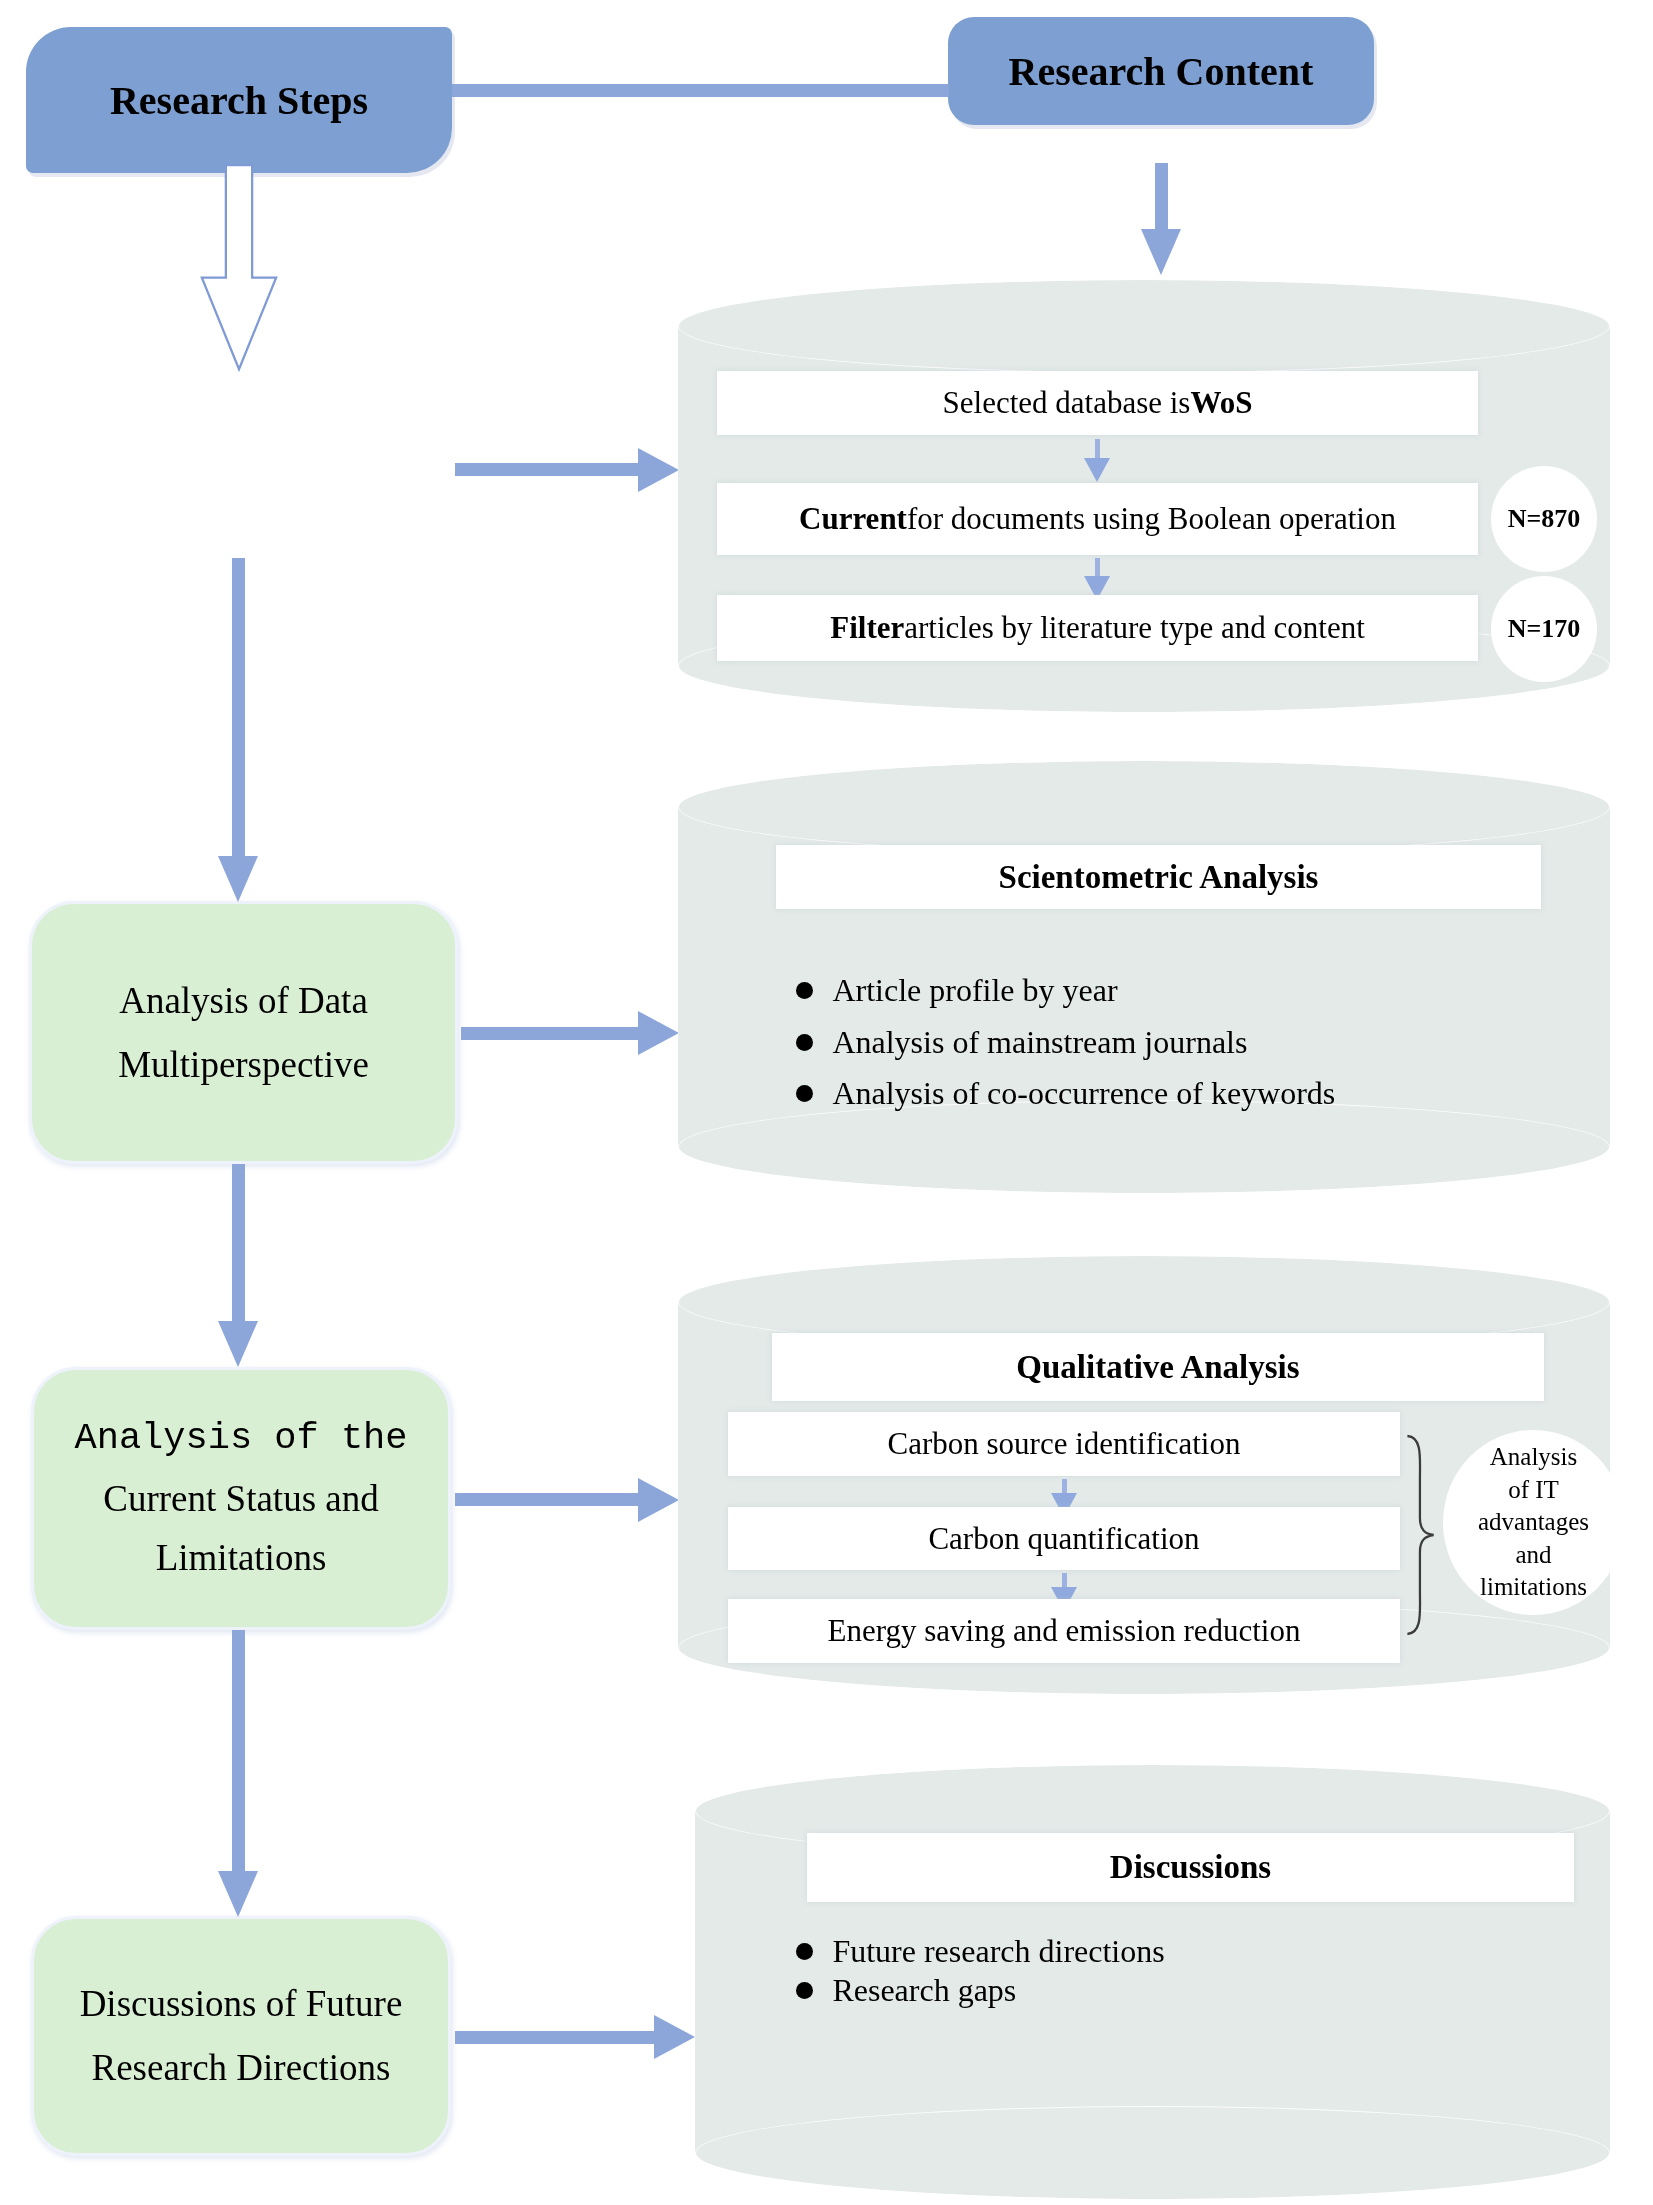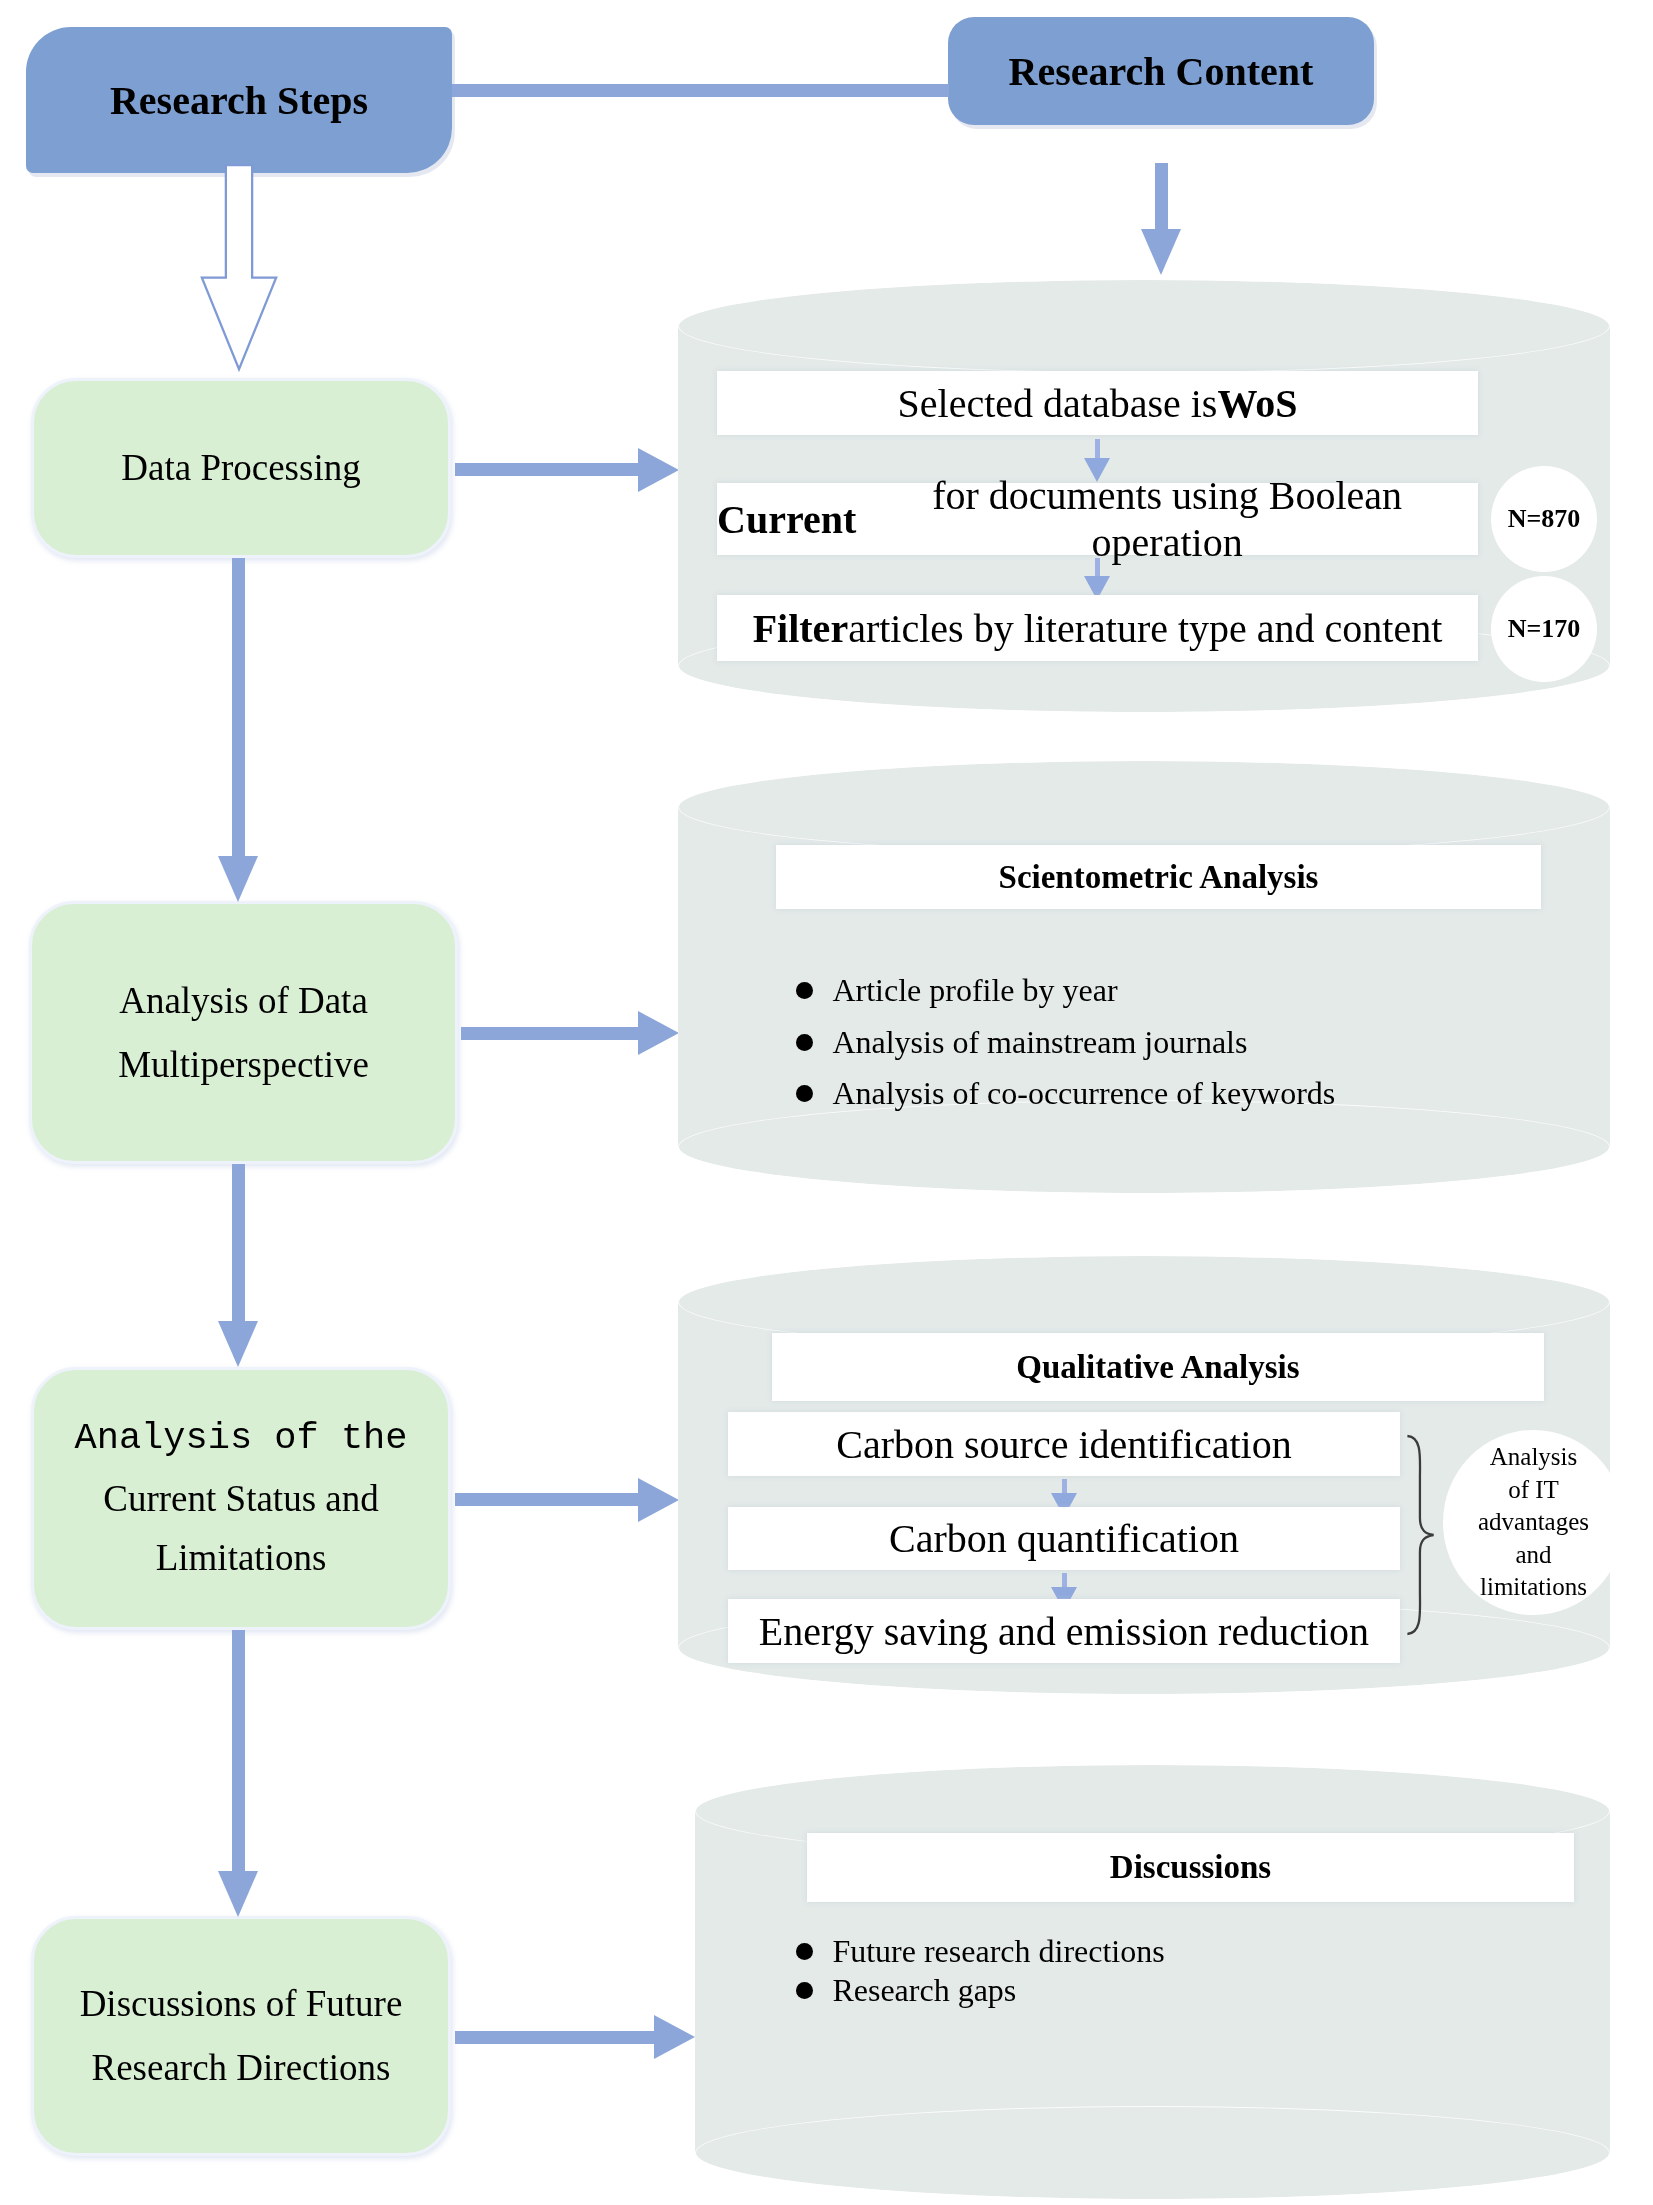--- a/index.html
+++ b/index.html
@@ -27,21 +27,21 @@
   }
   .rim{
     position:absolute;left:0;right:0;height:94px;border-radius:50%;
     border:1.7px solid rgba(255,255,255,0.85);box-sizing:border-box;pointer-events:none;
   }
   .rim.top{top:-0.6px;}
   .rim.bottom{bottom:-0.6px;}
   
   .wrow{
     position:absolute;background:#ffffff;display:flex;align-items:center;justify-content:center;
-    font-size:40px;text-align:center;box-shadow:0 0 5.7px rgba(185,198,208,0.45);
+    font-size:31px;text-align:center;box-shadow:0 0 5.7px rgba(185,198,208,0.45);
   }
   .wrow b{font-weight:bold;}
   .cyl-title{font-weight:bold;font-size:33px;}
   
   .badge{
     position:absolute;width:106px;height:106px;border-radius:50%;background:#ffffff;
     display:flex;align-items:center;justify-content:center;font-weight:bold;font-size:26px;
   }
   
   .bullets{position:absolute;font-size:32px;}
@@ -81,23 +81,20 @@
 
   <div class="hline" style="left:452px;top:84px;width:497px;height:12.6px;"></div>
 
   <div class="vline" style="left:1155px;top:163px;width:12.6px;height:69px;"></div>
   <div class="head-down" style="left:1141px;top:229px;"></div>
 
   <svg style="left:199px;top:165px;" width="80" height="206" viewBox="0 0 140 360">
     <path d="M 47,0 L 93,0 L 93,197 L 135,197 L 70,357 L 5,197 L 47,197 Z" fill="#ffffff" stroke="#7f9ad5" stroke-width="4" stroke-linejoin="miter"></path>
   </svg>
 
-  <div class="green-box" style="left:31px;top:378px;width:420px;height:180px;">
-    <span>Data Processing</span>
-  </div>
 
   <div class="green-box" style="left:29px;top:901px;width:429px;height:263px;">
     <div>
       <span style="display:block;">Analysis of Data</span>
       <span style="display:block;">Multiperspective</span>
     </div>
   </div>
 
   <div class="green-box" style="left:31px;top:1367px;width:420px;height:263px;line-height:1.62;">
     <div>

